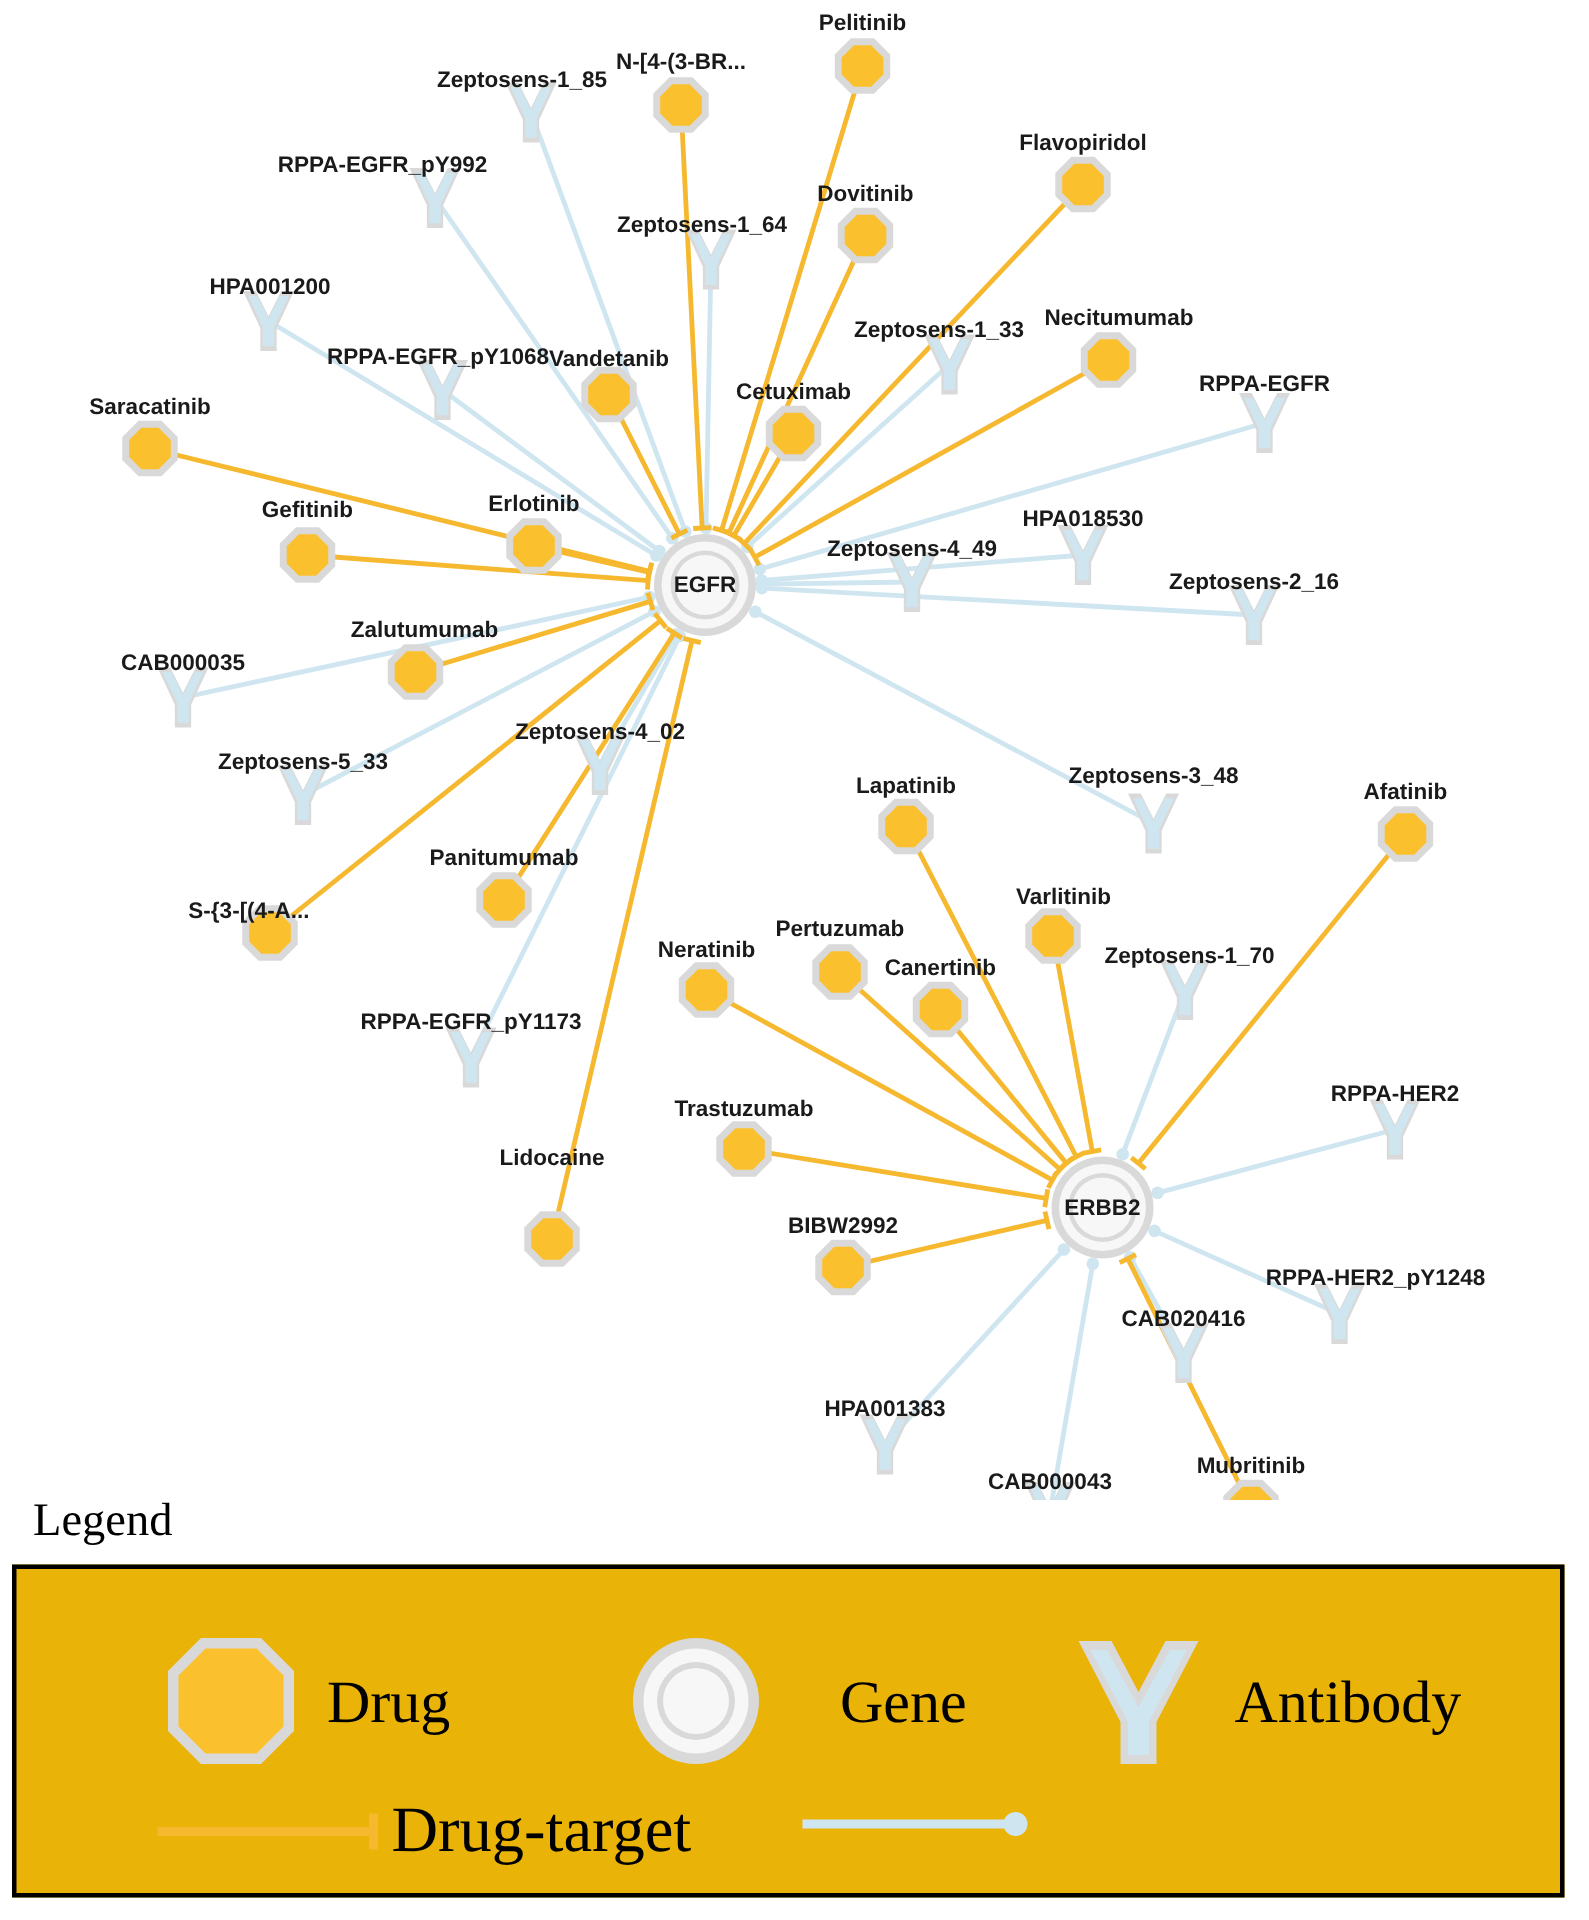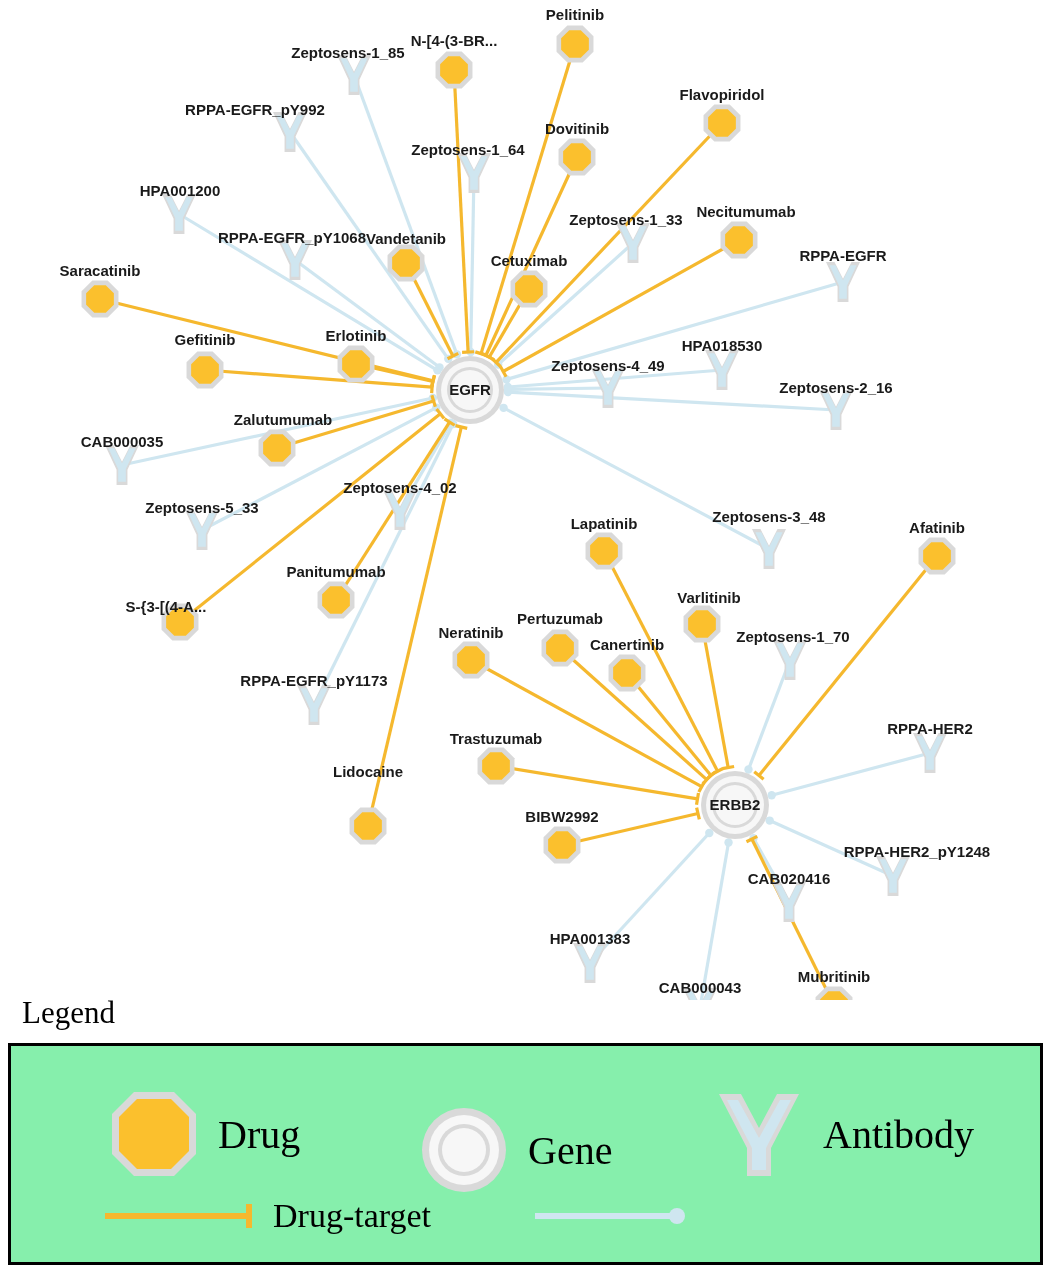--- a/index.html
+++ b/index.html
@@ -50,21 +50,21 @@
     color: #000;
   }
   .legend-box {
     position: absolute;
     left: 8px;
     top: 1043px;
     width: 1035px;
     height: 222px;
     border: 3px solid #000;
     box-sizing: border-box;
-    background: #86efac;
+    background: #eab308;
   }
   .legend-row-1 {
     position: absolute;
     left: 0;
     top: 40px;
     width: 100%;
     height: 100px;
   }
   .legend-item {
     position: absolute;
@@ -80,23 +80,22 @@
   }
   .legend-row-2 {
     position: absolute;
     left: 0;
     top: 150px;
     width: 100%;
     height: 60px;
   }
   .legend-text-sm {
     font-family: "Liberation Serif", serif;
-    font-size: 34px;
+    font-size: 43px;
     color: #000;
-    margin-left: 12px;
     white-space: nowrap;
   }
 </style>
 </head>
 <body>
 
 <div id="network">
     <svg width="1059" height="1000" viewBox="0 0 1059 1000">
       <g>
         <line x1="354" y1="75" x2="456.8684425032129" y2="354.341029211311" stroke="#CFE6F0" stroke-width="3.2"></line>
@@ -435,21 +434,21 @@
   <div class="legend-row-1">
 
     <div class="legend-item" style="left:95px; top:0;">
       <svg width="96" height="96" viewBox="0 0 96 96">
         <polygon points="28,6 68,6 90,28 90,68 68,90 28,90 6,68 6,28" fill="#D9D9D9"></polygon>
         <polygon points="31,13 65,13 83,31 83,65 65,83 31,83 13,65 13,31" fill="#FBC02D"></polygon>
       </svg>
       <span class="legend-text">Drug</span>
     </div>
 
-    <div class="legend-item" style="left:405px; top:16px;">
+    <div class="legend-item" style="left:405px; top:0;gap:32px;">
       <svg width="96" height="96" viewBox="0 0 96 96">
         <circle cx="48" cy="48" r="42" fill="#D9D9D9"></circle>
         <circle cx="48" cy="48" r="35" fill="#F7F7F7"></circle>
         <circle cx="48" cy="48" r="26" fill="#D9D9D9"></circle>
         <circle cx="48" cy="48" r="22" fill="#F7F7F7"></circle>
       </svg>
       <span class="legend-text">Gene</span>
     </div>
 
     <div class="legend-item" style="left:700px; top:0;justify-content:flex-end;">

